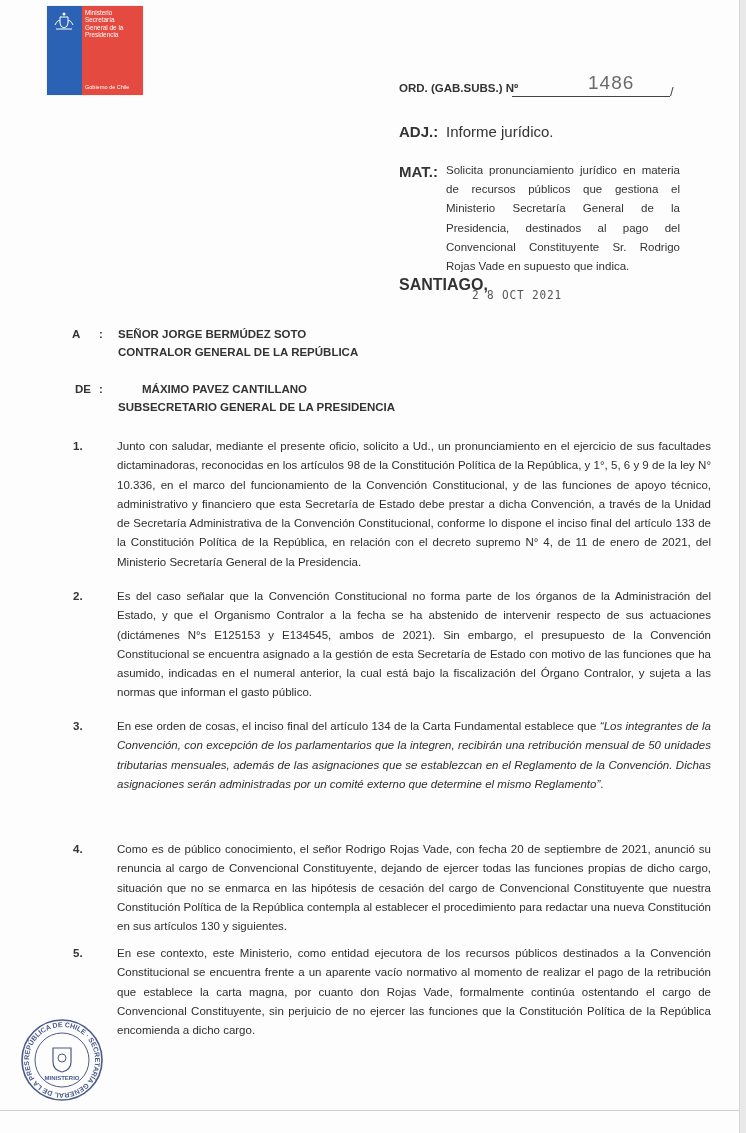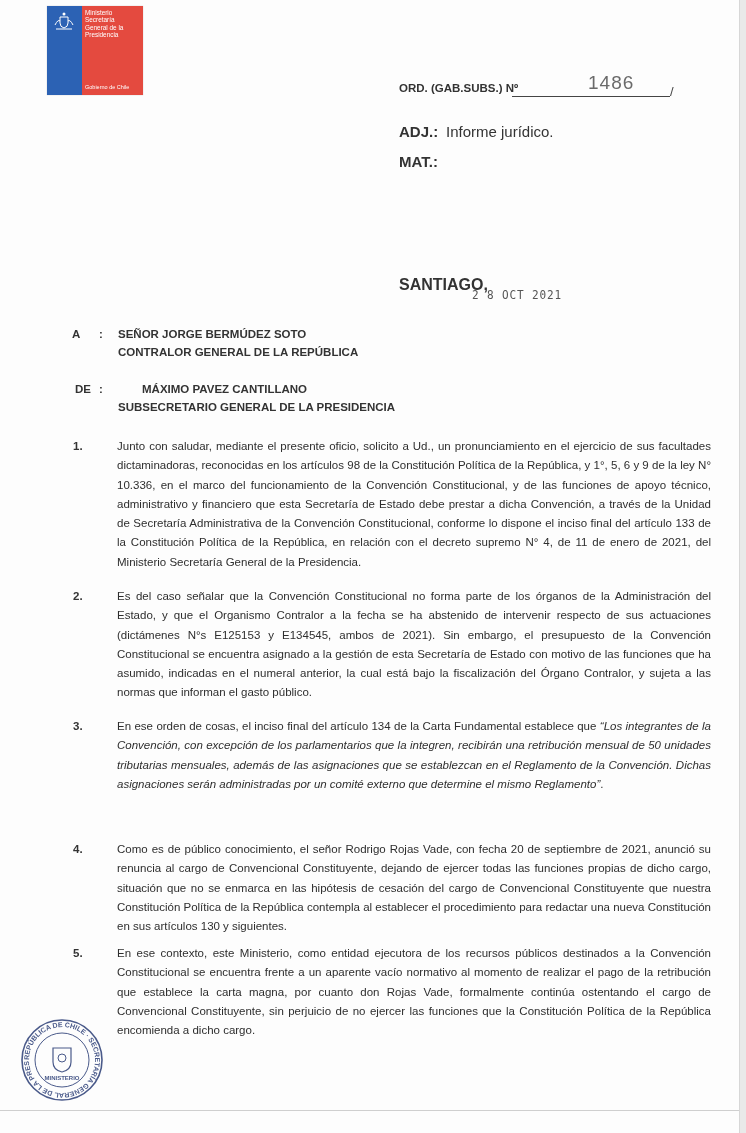--- a/index.html
+++ b/index.html
@@ -22,21 +22,21 @@
   .logo-shield { position:absolute; left:6px; top:5px; width:22px; height:20px; }
 
   
   .ord { position:absolute; left:399px; top:82px; font-size:11.5px; font-weight:bold; color:#333; }
   .ord-line { position:absolute; left:512px; top:96px; width:158px; height:1px; background:#444; }
   .ord-slash { position:absolute; left:670px; top:84px; font-size:13px; color:#444; }
   .ord-num { position:absolute; left:588px; top:72px; font-family:Liberation Sans, sans-serif; font-size:19px; color:#6a6a6a; letter-spacing:1px; }
   .adj-label, .mat-label { position:absolute; left:399px; font-size:15px; font-weight:bold; color:#333; }
   .adj-label { top:123px; }
   .adj-text { position:absolute; left:446px; top:123px; font-size:15px; color:#333; }
-  .mat-label { top:153px; }
+  .mat-label { top:163px; }
   .mat-text { position:absolute; left:446px; top:161px; width:234px; font-size:11.5px; line-height:19.2px; text-align:justify; color:#333; }
   .santiago { position:absolute; left:399px; top:276px; font-size:16px; font-weight:bold; color:#333; }
   .date-stamp { position:absolute; left:472px; top:287px; font-family:"DejaVu Sans Mono", monospace; font-size:13px; color:#555; transform:scaleX(0.85); transform-origin:left; letter-spacing:1px; }
 
   
   .addr-label { position:absolute; font-size:11.5px; font-weight:bold; color:#333; }
   .addr-colon { position:absolute; font-size:11.5px; font-weight:bold; color:#333; }
   .addr-line { position:absolute; left:118px; font-size:11.5px; font-weight:bold; color:#333;text-align:center; }
 
   
@@ -72,20 +72,21 @@
 
   <div class="ord">ORD. (GAB.SUBS.) Nº</div>
   <div class="ord-num">1486</div>
   <div class="ord-line"></div>
   <div class="ord-slash">/</div>
 
   <div class="adj-label">ADJ.:</div>
   <div class="adj-text">Informe jurídico.</div>
 
   <div class="mat-label">MAT.:</div>
+  <div class="mat-text">Solicita pronunciamiento jurídico en materia de recursos públicos que gestiona el Ministerio Secretaría General de la Presidencia, destinados al pago del Convencional Constituyente Sr. Rodrigo Rojas Vade en supuesto que indica.</div>
 
   <div class="santiago">SANTIAGO,</div>
   <div class="date-stamp">2 8 OCT 2021</div>
 
   <div class="addr-label" style="left:72px; top:328px;">A</div>
   <div class="addr-colon" style="left:99px; top:328px;">:</div>
   <div class="addr-line" style="top:328px;">SEÑOR JORGE BERMÚDEZ SOTO</div>
   <div class="addr-line" style="top:346px;">CONTRALOR GENERAL DE LA REPÚBLICA</div>
 
   <div class="addr-label" style="left:75px; top:383px;">DE</div>

